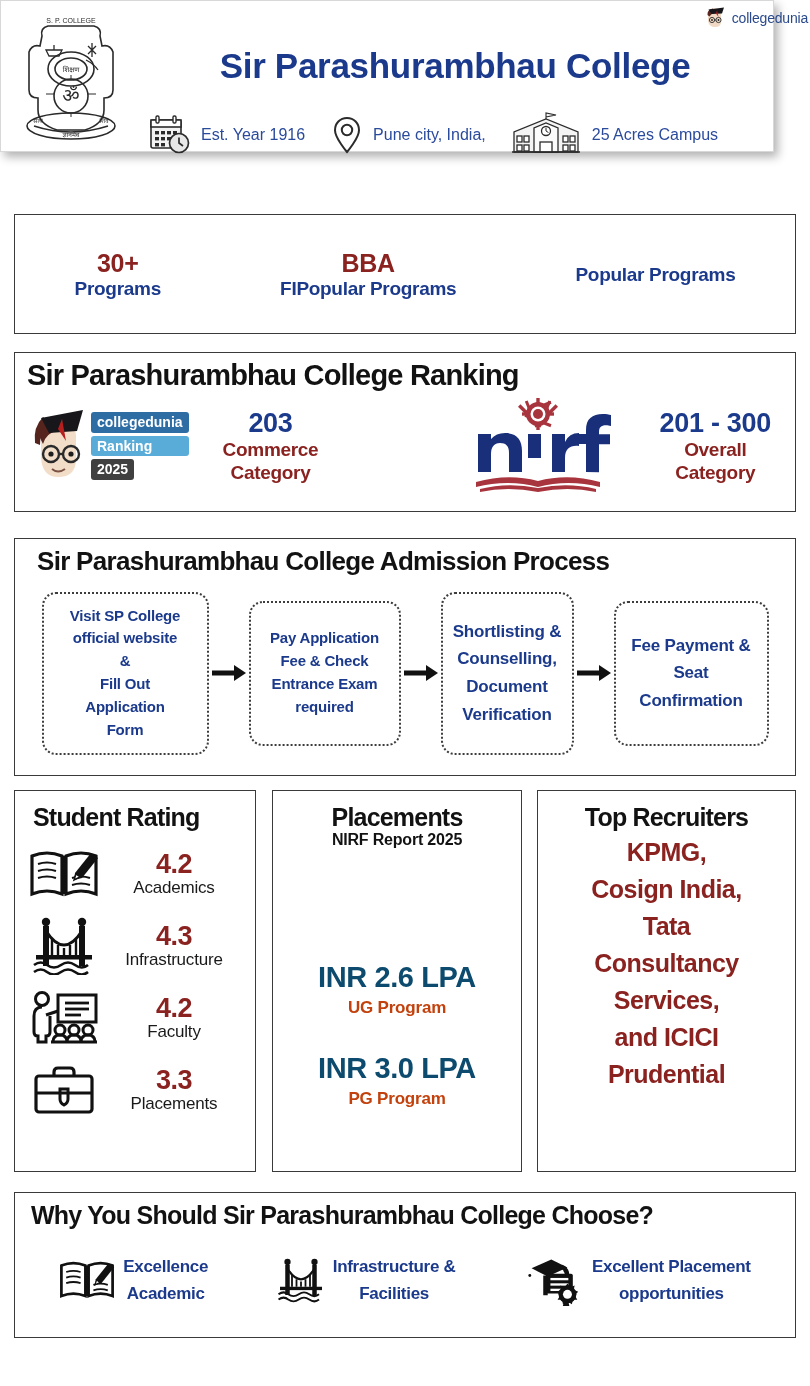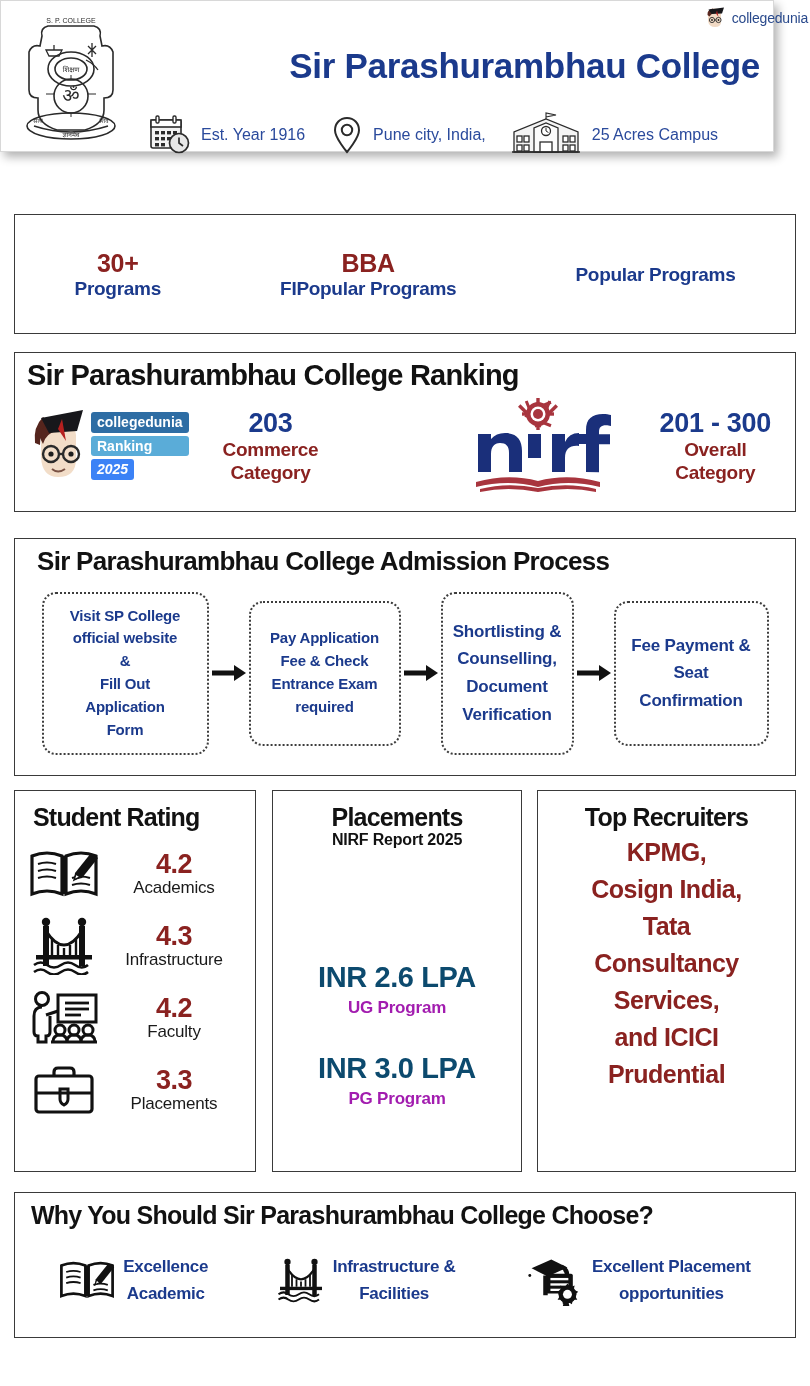--- a/index.html
+++ b/index.html
@@ -24,21 +24,21 @@
     left: 18px; top: 20px; width: 774px; height: 152px;
     border: 1px solid #d8d8d8;
     box-shadow: 4px 5px 9px rgba(0,0,0,0.30);
     background: #fff;
   }
   #crest {
     position: absolute; left: 10px; top: 6px; width: 122px; height: 142px;
   }
   #college-title {
     position: absolute; left: 150px; top: 46px; width: 610px;
-    text-align: right;
+    text-align: center;
     font-size: 35px; font-weight: 700; color: #1b3a8c;
     letter-spacing: -0.3px;
   }
   #cd-badge {
     position: absolute; right: 2px; top: 6px;
     display: flex; align-items: center; gap: 5px;
   }
   #cd-badge .cd-text {
     font-size: 14px; color: #2a4a8c; font-weight: 400;
     letter-spacing: -0.2px;
@@ -82,21 +82,21 @@
   }
   .rank-group { display: flex; align-items: center; }
   #cd-rank-logo { display: flex; align-items: center; gap: 4px; margin-left: 8px; }
   #cd-rank-badges { display: flex; flex-direction: column; gap: 3px; }
   .cd-chip {
     color: #fff; font-size: 14px; font-weight: 600;
     padding: 2px 6px; border-radius: 3px; line-height: 1.18;
   }
   .cd-chip.c1 { background: #2e6da4; }
   .cd-chip.c2 { background: #5aacd8; }
-  .cd-chip.c3 { background: #3b82f6; align-self: flex-start; font-style: italic; }
+  .cd-chip.c3 { background: #404040; align-self: flex-start; }
   .rank-stat { text-align: center; }
   .rank-num {
     font-size: 27px; font-weight: 700; color: #1b3a8c;
     letter-spacing: -0.3px; line-height: 1.15;
   }
   .rank-cat {
     font-size: 19px; font-weight: 700; color: #8a2220;
     line-height: 1.18; letter-spacing: -0.3px;
   }
 
@@ -153,21 +153,21 @@
 
   #placements-sub {
     font-size: 16px; font-weight: 700; color: #121212;
     text-align: center; margin-top: -1px; letter-spacing: -0.2px;
   }
   .pl-block { text-align: center; }
   .pl-value {
     font-size: 29px; font-weight: 700; color: #0c4a6e; letter-spacing: -0.4px;
   }
   .pl-label {
-    font-size: 17px; font-weight: 700; color: #a21caf;
+    font-size: 17px; font-weight: 700; color: #c2410c;
     margin-top: 4px; letter-spacing: -0.2px;
   }
 
   #recruiters-list {
     text-align: center; padding: 2px 6px 0 6px;
     font-size: 25px; font-weight: 700; color: #8a2220;
     line-height: 1.48; letter-spacing: -0.5px;
   }
 
   

